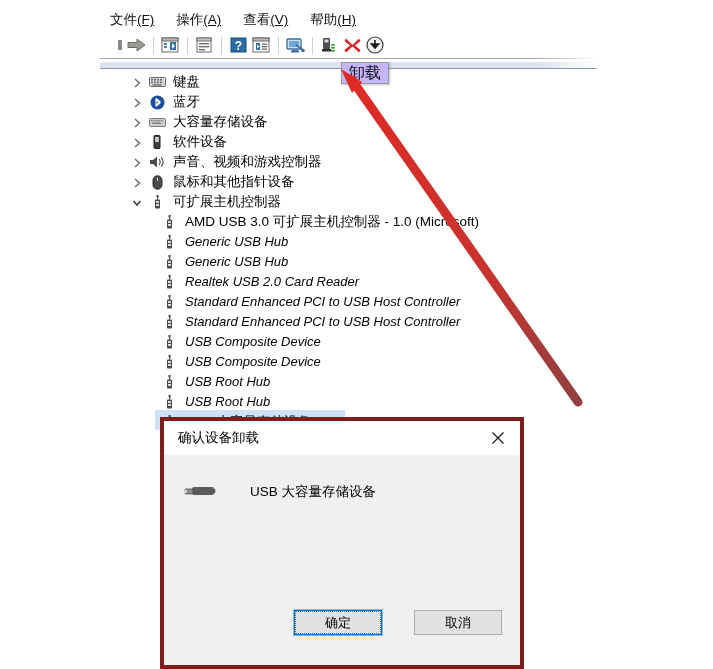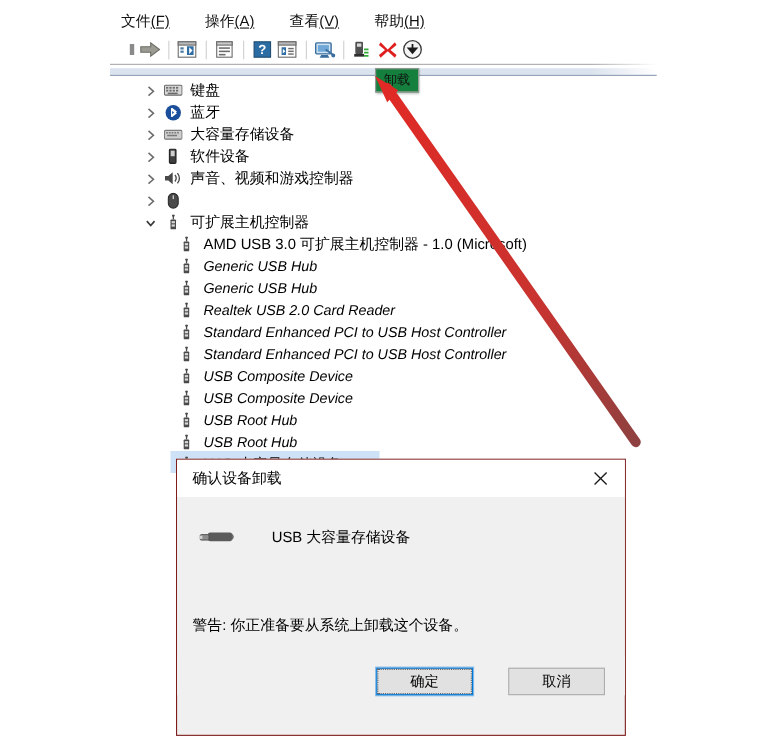--- a/index.html
+++ b/index.html
@@ -31,21 +31,20 @@
   .menubar {
     position: absolute;
     left: 0; top: 8px;
     height: 24px;
     width: 500px;
     display: flex;
     align-items: center;
     padding-left: 10px;
     box-sizing: border-box;
     background: #ffffff;
-    gap: 10px;
   }
   .menu-item {
     font-size: 13.5px;
     color: #111;
     margin-right: 22px;
     white-space: nowrap;
     line-height: 16px;
   }
   .menu-item:first-child { margin-left: 0px; }
   .menu-item .mn { text-decoration: underline; }
@@ -144,47 +143,47 @@
     line-height: 16px;
   }
   .tree-label.en { font-size: 13px; font-style: italic; }
 
   
   #tooltip {
     position: absolute;
     left: 341px;
     top: 62px;
     padding: 2px 7px 3px 7px;
-    background: #15803d;
+    background: #c4b5fd;
     border: 1px solid #9a9a9a;
-    font-size: 12px;
+    font-size: 16px;
     color: #111;
     line-height: 15px;
     box-shadow: 1px 1px 2px rgba(0,0,0,0.25);
     z-index: 40;
   }
 
   
   #arrow {
     position: absolute;
     left: 0; top: 0;
     width: 713px; height: 669px;
     pointer-events: none;
     z-index: 45;
   }
 
   
   #dialog {
     position: absolute;
     left: 160px;
     top: 417px;
-    width: 409px;
+    width: 364px;
     height: 252px;
     background: #f0f0f0;
-    border: 1px solid #7f1d1d;
+    border: 4px solid #7f1d1d;
     box-sizing: border-box;
     z-index: 60;
   }
   .dlg-title {
     height: 34px;
     background: #ffffff;
     display: flex;
     align-items: center;
     justify-content: space-between;
     padding: 0 0 0 14px;
@@ -495,20 +494,21 @@
         <svg width="9" height="10" viewBox="0 0 9 10">
             <path d="M2 1 L6.5 5 L2 9" stroke="#6d6d6d" stroke-width="1.4" fill="none"></path>
           </svg>
       </span>
       <span class="dev-icon">
         <svg width="11" height="15" viewBox="0 0 11 15">
           <rect x="1" y="0.8" width="9" height="13.4" rx="4.5" fill="#4a4a4a" stroke="#2a2a2a"></rect>
           <rect x="5" y="2.6" width="1" height="3.4" fill="#e6e6e6"></rect>
         </svg>
       </span>
+      <span class="tree-label">鼠标和其他指针设备</span>
     </div>
 
     <div class="tree-row">
       <span class="chev">
         <svg width="10" height="10" viewBox="0 0 10 10">
             <path d="M1.5 3 L5 7 L8.5 3" stroke="#3a3a3a" stroke-width="1.5" fill="none"></path>
           </svg>
       </span>
       <span class="dev-icon">
         <svg width="9" height="15" viewBox="0 0 9 15">
@@ -702,21 +702,20 @@
         <svg width="34" height="18" viewBox="0 0 34 18">
           <rect x="8" y="4" width="22" height="8" rx="2" fill="#5b5b5b"></rect>
           <rect x="1" y="6" width="8" height="5" rx="1" fill="#8d8d8d" stroke="#4a4a4a" stroke-width="0.8"></rect>
           <rect x="0" y="7" width="3" height="3" fill="#d0d0d0"></rect>
           <path d="M30 5 q3 3 0 6" fill="#5b5b5b"></path>
         </svg>
       </span>
       <span class="dlg-dev-name">USB 大容量存储设备</span>
     </div>
 
-    <div class="dlg-warn">警告: 你正准备要从系统上卸载这个设备。</div>
 
     <div class="dlg-footer">
       <div class="dlg-btn primary">
         <span class="inner">确定</span>
       </div>
       <div class="dlg-btn">
         <span>取消</span>
       </div>
     </div>
 

